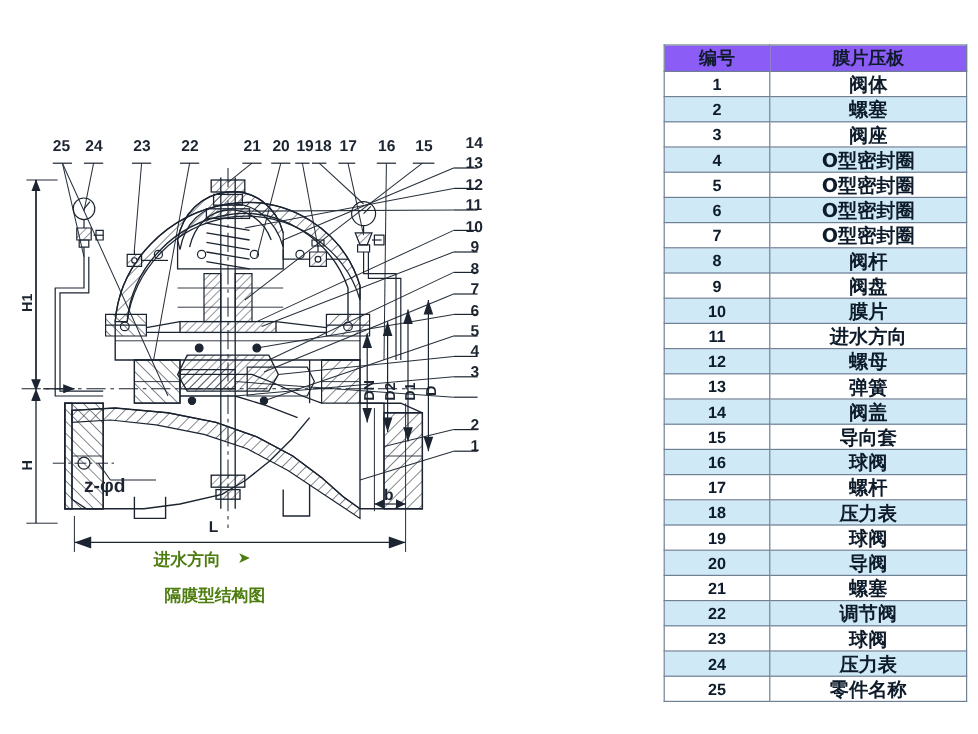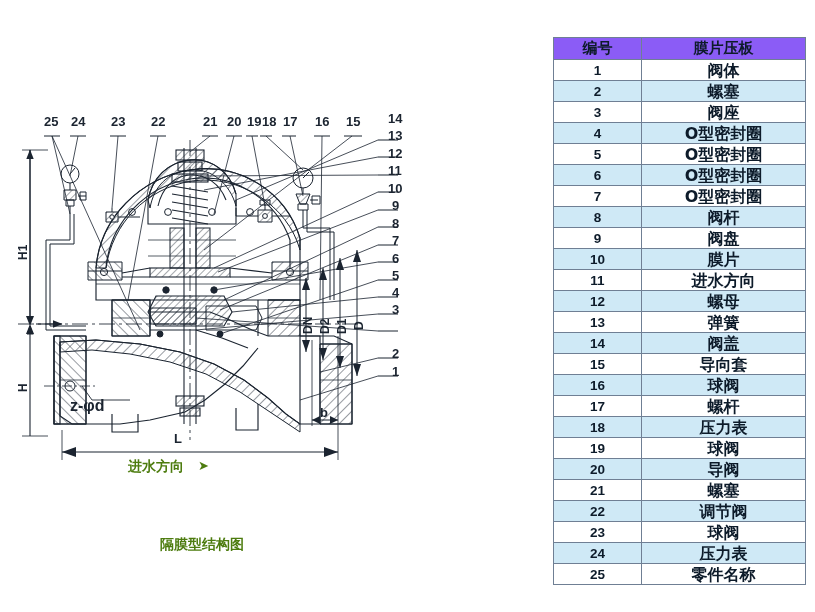--- a/index.html
+++ b/index.html
@@ -374,21 +374,21 @@
     <div class="lbl" style="left:320px;top:406px;">b</div>
     <div class="lbl small" style="left:70px;top:398px;">z-φd</div>
 
     <div class="vlbl" style="left:301px;top:334px;">DN</div>
     <div class="vlbl" style="left:318px;top:334px;">D2</div>
     <div class="vlbl" style="left:335px;top:334px;">D1</div>
     <div class="vlbl" style="left:352px;top:330px;">D</div>
 
     <div class="cap" style="left:128px;top:458px;">进水方向</div>
     <div class="cap" style="left:198px;top:458px;font-size:13px;">➤</div>
-    <div class="cap" style="left:160px;top:488px;margin-top:48px;">隔膜型结构图</div>
+    <div class="cap" style="left:137px;top:488px;">隔膜型结构图</div>
   </div>
 
   <table id="parts">
     <colgroup>
         <col class="c1">
         <col class="c2">
       </colgroup>
     <thead>
       <tr>
         <th>编号</th>

